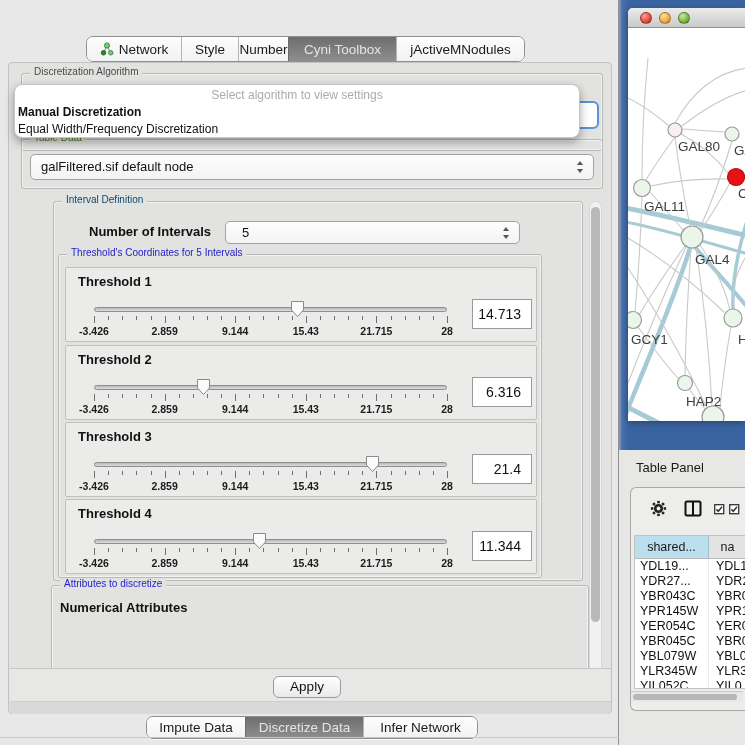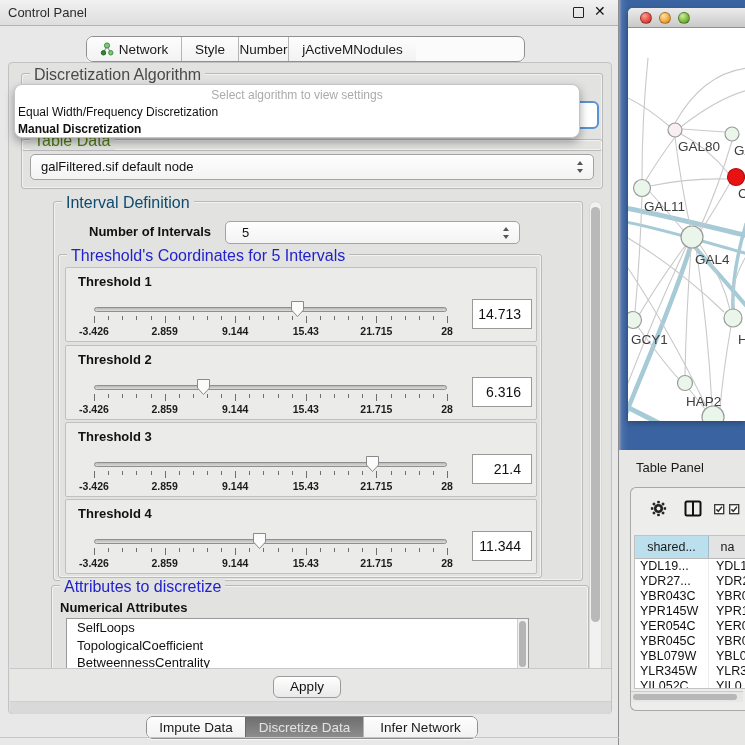--- a/index.html
+++ b/index.html
@@ -20,21 +20,21 @@
   .seg{display:flex;align-items:center;justify-content:center;gap:5px;height:100%;box-sizing:border-box;background:linear-gradient(#FDFDFD,#F2F2F2);color:#1a1a1a;border-left:1px solid #B5B5B5;}
   .seg:first-child{border-left:none;}
   .seg.sel{background:linear-gradient(#6E6E6E,#8E8E8E);color:#E4E4E4;border-left-color:#6A6A6A;}
   #main-tabs{left:86px;top:36px;width:437px;height:24px;font-size:13.5px;}
   #bottom-tabs{left:146px;top:716px;width:330px;height:21px;font-size:13.5px;}
 
   
   #content-panel{position:absolute;left:8px;top:62px;width:604px;height:652px;background:#E2E2E1;border:1px solid #C2C2C2;border-radius:4px;box-sizing:border-box;}
 
   .groupbox{position:absolute;border:1px solid #B9B9B9;border-radius:3px;box-shadow:inset 0 0 0 1px rgba(255,255,255,.55);}
-  .grouptitle{position:absolute;top:-8px;left:8px;padding:0 4px;background:#E2E2E1;font-size:16px;white-space:nowrap;}
+  .grouptitle{position:absolute;top:-8px;left:8px;padding:0 4px;background:#E2E2E1;font-size:10px;white-space:nowrap;}
   .t-gray{color:#4A4A4A;}
   .t-green{color:#0c4a6e;}
   .t-blue{color:#2222CC;}
 
   
   .combo{position:absolute;background:linear-gradient(#FEFEFE,#F3F3F3);border:1px solid #A3A3A3;border-radius:5px;box-sizing:border-box;line-height:24px;color:#111;padding-left:12px;}
   .combo .cval{position:absolute;left:10px;top:0;white-space:nowrap;}
   .carrows{position:absolute;right:9px;top:50%;width:7px;height:14px;margin-top:-7px;}
   .carrows:before,.carrows:after{content:"";position:absolute;left:0;border-left:3.5px solid transparent;border-right:3.5px solid transparent;}
   .carrows:before{top:1px;border-bottom:4px solid #555;}
@@ -104,42 +104,40 @@
   #tp-hthumb{position:absolute;left:2px;top:2px;width:104px;height:6px;background:#B7B7B7;border-radius:3px;}
   .bold-label{font-weight:bold;color:#111;}
 </style>
 </head>
 <body>
 
 <div id="root">
 
   <div id="control-panel">
 
-    <div id="cp-titlebar">
-      <div id="cp-title">Control Panel</div>
-      <div id="cp-float"></div>
-      <div id="cp-close">✕</div>
-    </div>
 
     <div id="main-tabs" class="segbar">
         <div class="seg" style="width: 94px;">
           <svg width="14" height="14">
             <line x1="7" y1="4" x2="3.5" y2="10.5" stroke="#9A9A9A" stroke-width="1.2"></line>
             <line x1="7" y1="4" x2="10.5" y2="10.5" stroke="#9A9A9A" stroke-width="1.2"></line>
             <circle cx="7" cy="3.5" r="2.6" fill="#7DC87D" stroke="#3E8F3E"></circle>
             <circle cx="3.5" cy="10.8" r="2.2" fill="#2E8B2E" stroke="#1F621F"></circle>
             <circle cx="10.8" cy="10.8" r="2.2" fill="#7DC87D" stroke="#3E8F3E"></circle>
           </svg>
           <span>Network</span>
         </div>
         <div class="seg" style="width: 57px;">
           <span>Style</span>
         </div>
         <div class="seg" style="width: 50px;">
           <span>Number</span>
+        </div>
+        <div class="seg sel" style="width: 108px;">
+          <span>Cyni Toolbox</span>
         </div>
         <div class="seg" style="width: 128px;">
           <span>jActiveMNodules</span>
         </div>
       </div>
 
     <div id="content-panel">
 
       <div class="groupbox" style="left:12px;top:10px;width:580px;height:76px;">
         <span class="grouptitle t-gray">Discretization Algorithm</span>
@@ -325,47 +323,37 @@
                 <div class="ticklab" style="left:381.0px">28</div>
                 <div class="th-value">11.344</div>
               </div>
             </div>
         </div>
       </div>
 
       <div class="groupbox" style="left:42px;top:522px;width:536px;height:126px;">
         <span class="grouptitle t-blue">Attributes to discretize</span>
         <div class="abs bold-label" style="left:8px;top:14px;">Numerical Attributes</div>
-        <div id="attr-list">
-          <div id="attr-items">
-              <div class="attr-item">SelfLoops</div>
-              <div class="attr-item">TopologicalCoefficient</div>
-              <div class="attr-item">BetweennessCentrality</div>
-            </div>
-          <div id="attr-scroll">
-              <div id="attr-thumb"></div>
-            </div>
-        </div>
       </div>
 
       <div id="main-scroll">
         <div id="main-scroll-thumb"></div>
       </div>
 
       <div id="apply-strip">
         <div id="apply-btn">Apply</div>
       </div>
       <div id="lower-strip"></div>
     </div>
 
     <div id="algo-popup">
       <div class="popup-item ph">Select algorithm to view settings</div>
       <div id="algo-popup-options">
+          <div class="popup-item bold">Manual Discretization</div>
           <div class="popup-item">Equal Width/Frequency Discretization</div>
-          <div class="popup-item bold">Manual Discretization</div>
         </div>
     </div>
 
     <div id="bottom-tabs" class="segbar">
         <div class="seg" style="width: 98px;">
           <span>Impute Data</span>
         </div>
         <div class="seg sel" style="width: 118px;">
           <span>Discretize Data</span>
         </div>

